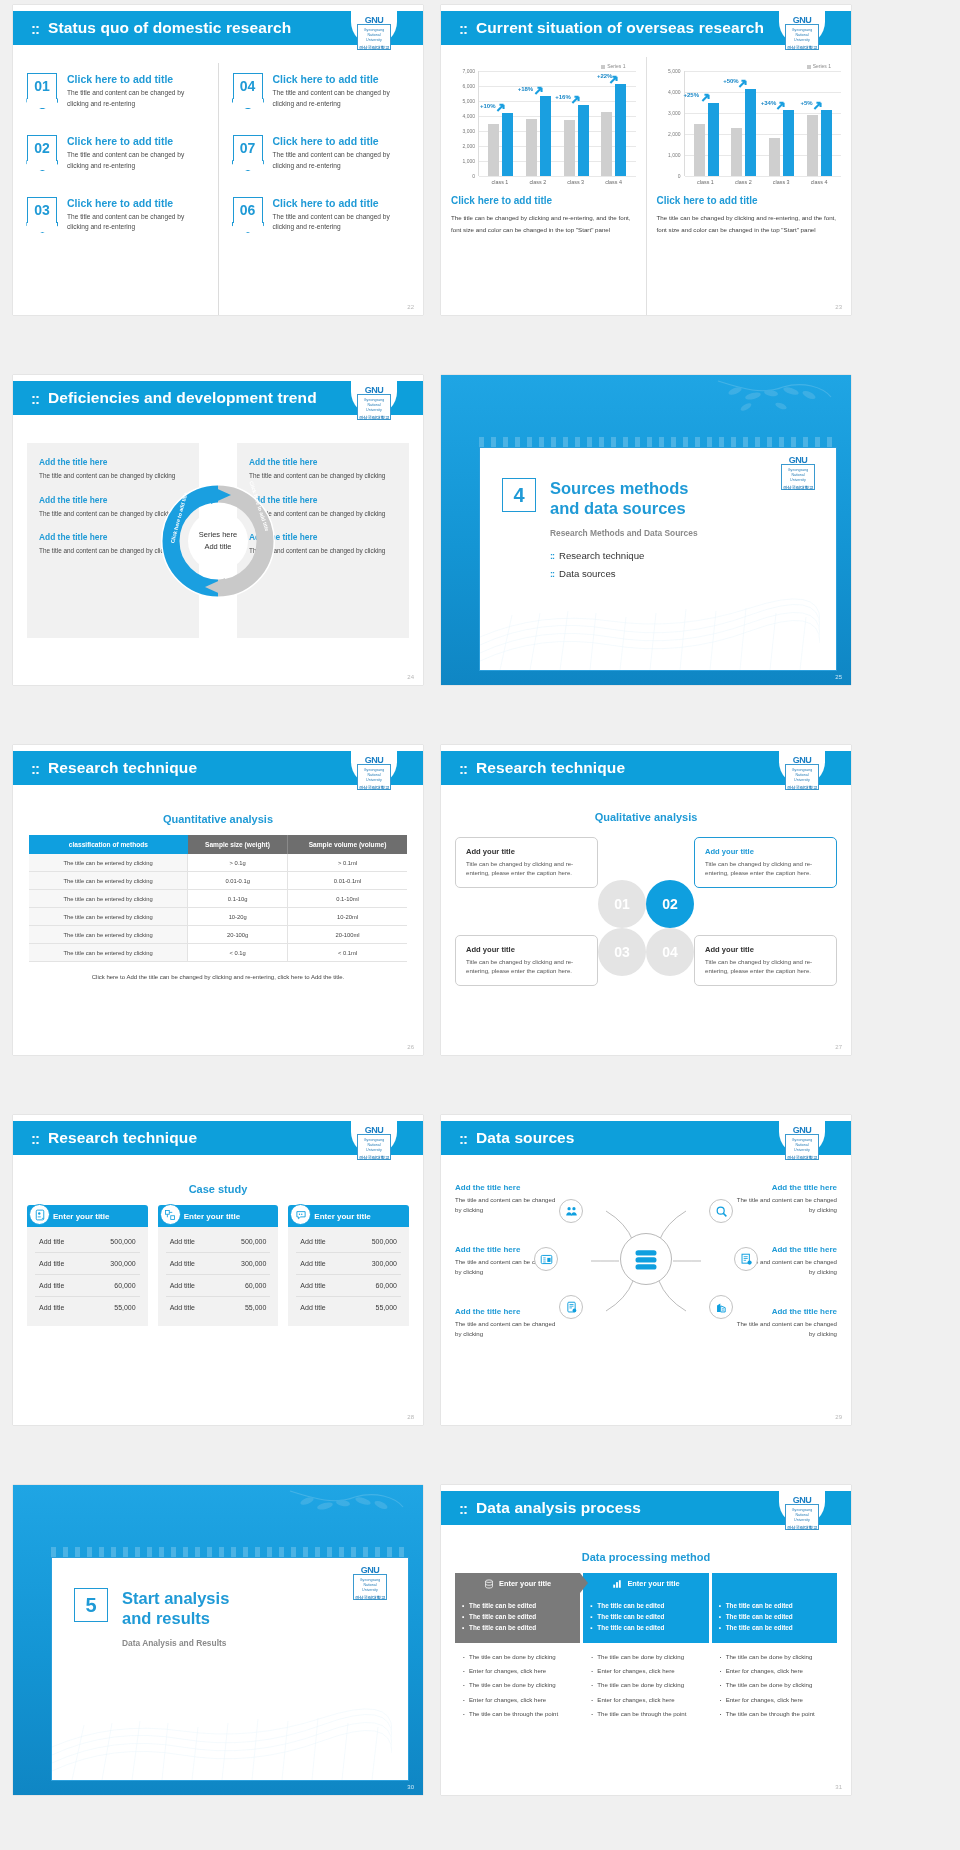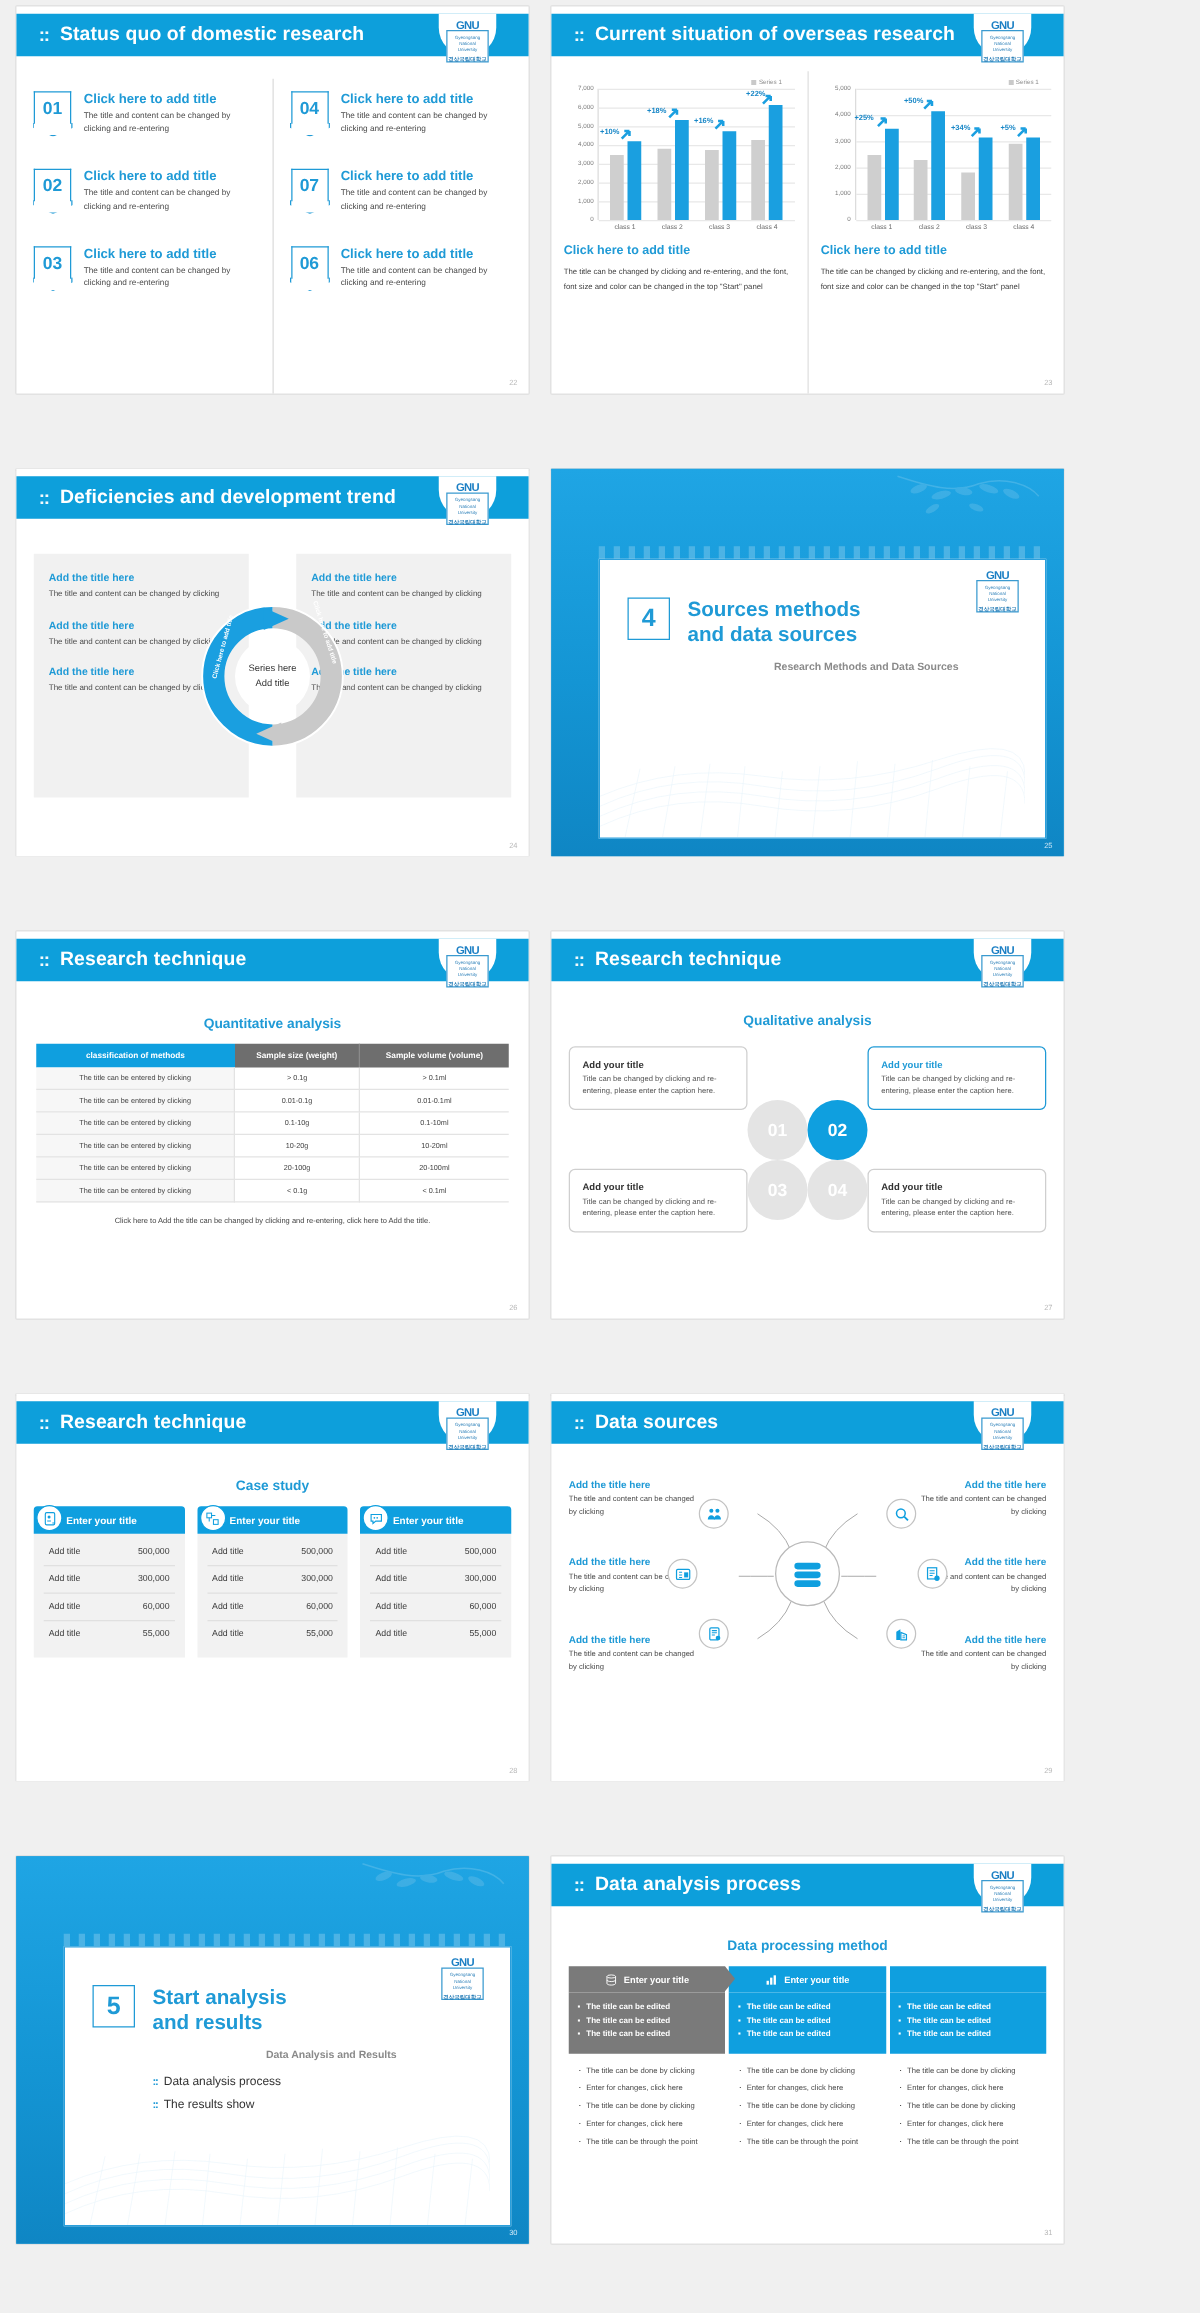--- a/index.html
+++ b/index.html
@@ -136,21 +136,21 @@
     background:#fff; border:1.4px solid #2a9fdc; overflow:hidden;
   }
   .cover .card .mesh { position:absolute; left:0; right:0; bottom:0; height:95px; opacity:.5;}
   .cover .row { display:flex; align-items:flex-start; padding:30px 0 0 22px; position:relative;}
   .cover .numbox {
     width:34px; height:34px; border:1.8px solid #1f9ad6;
     display:flex; align-items:center; justify-content:center;
     font-size:20px; font-weight:bold; color:#1f9ad6; margin-right:14px; flex:0 0 34px;
   }
   .cover h2 { font-size:16.5px; color:#1f9ad6; font-weight:bold; line-height:1.22; }
-  .cover .sub { font-size:8.4px; color:#8a8a8a; font-weight:bold; margin:10px 0 0 70px;text-align:center;}
+  .cover .sub { font-size:8.4px; color:#8a8a8a; font-weight:bold; margin:10px 0 0 70px;}
   .cover ul { list-style:none; margin:12px 0 0 70px; position:relative;}
   .cover ul li { font-size:9.6px; color:#333; margin-bottom:7px; }
   .cover ul li b { color:#1f9ad6; font-size:9px; letter-spacing:-1px; margin-right:5px;}
   
   .s5 .body { position:absolute; top:56px; left:0; right:0; bottom:0; padding:12px 16px;}
   .sechead { text-align:center; font-size:11px; font-weight:bold; color:#1f9ad6; margin-bottom:10px;}
   table.q { width:100%; border-collapse:collapse; }
   table.q th { font-size:6.6px; font-weight:bold; color:#fff; padding:6px 0; text-align:center;}
   table.q th.c1 { background:#0f9fdf; width:42%;}
   table.q th.c2 { background:#6e6e6e; }
@@ -594,20 +594,24 @@
                    M170 95 L176 38 M200 95 L206 34 M230 95 L236 36 M260 95 L266 33 M290 95 L296 38 M320 95 L326 42"></path>
         </g>
       </svg>
       <div class="row">
         <div class="numbox">4</div>
         <h2>
           <span>Sources methods</span><br><span>and data sources</span>
         </h2>
       </div>
       <div class="sub">Research Methods and Data Sources</div>
+      <ul>
+        <li><b>::</b><span>Research technique</span></li>
+        <li><b>::</b><span>Data sources</span></li>
+      </ul>
     </div>
     <div class="pgnum" style="color:#cfe8f6">25</div>
   </div>
 
   <div class="slide s5">
     <div class="hdr">
       <span class="dots">::</span>
       <span class="t">Research technique</span>
     </div>
     <div class="logo">
@@ -971,24 +975,20 @@
                    M170 95 L176 38 M200 95 L206 34 M230 95 L236 36 M260 95 L266 33 M290 95 L296 38 M320 95 L326 42"></path>
         </g>
       </svg>
       <div class="row">
         <div class="numbox">5</div>
         <h2>
           <span>Start analysis</span><br><span>and results</span>
         </h2>
       </div>
       <div class="sub">Data Analysis and Results</div>
-      <ul>
-        <li><b>::</b><span>Data analysis process</span></li>
-        <li><b>::</b><span>The results show</span></li>
-      </ul>
     </div>
     <div class="pgnum" style="color:#cfe8f6">30</div>
   </div>
 
   <div class="slide s10">
     <div class="hdr">
       <span class="dots">::</span>
       <span class="t">Data analysis process</span>
     </div>
     <div class="logo">

